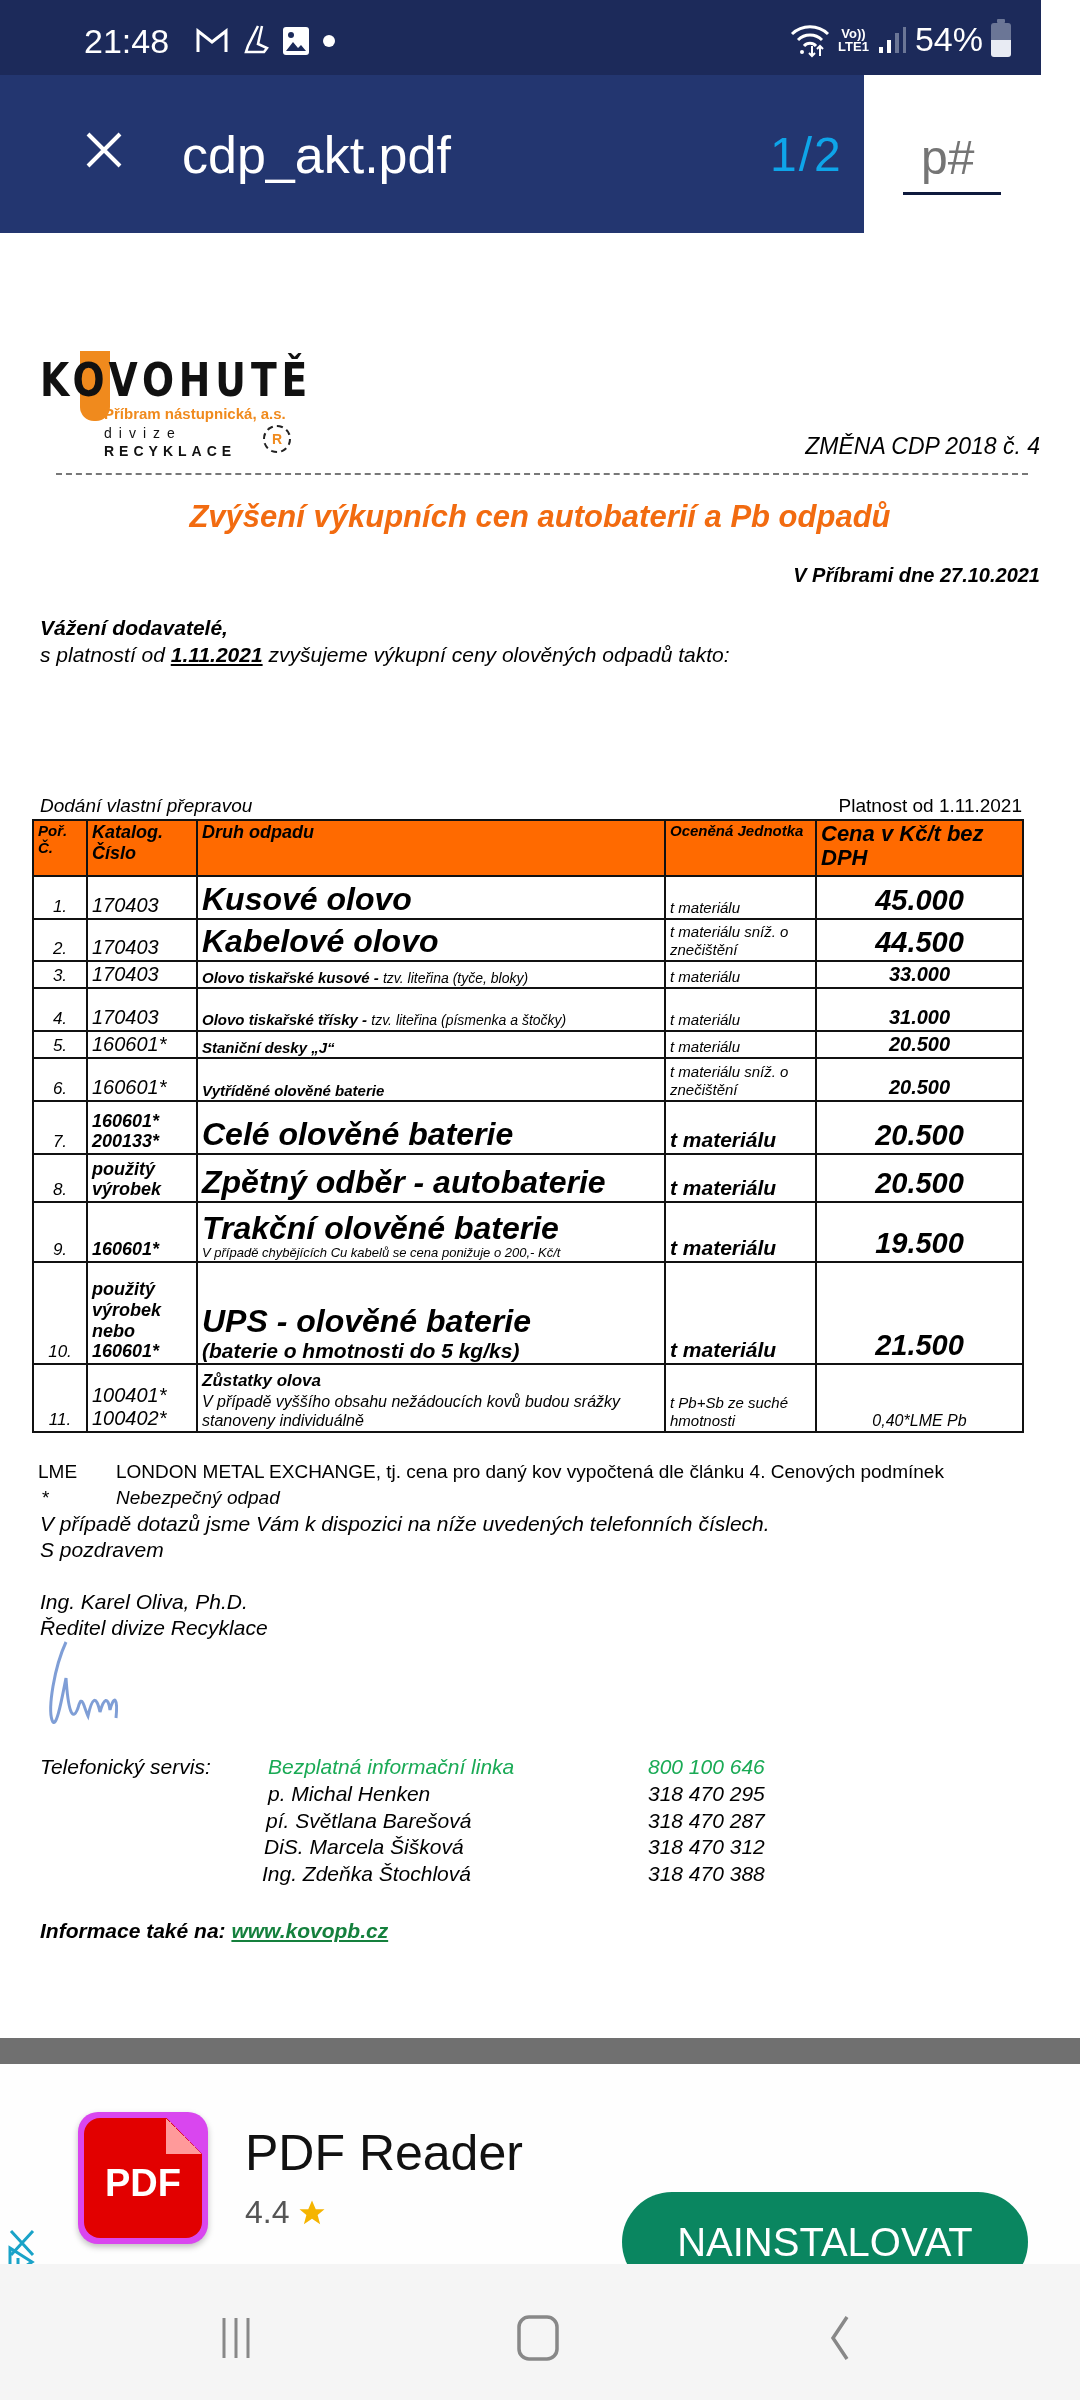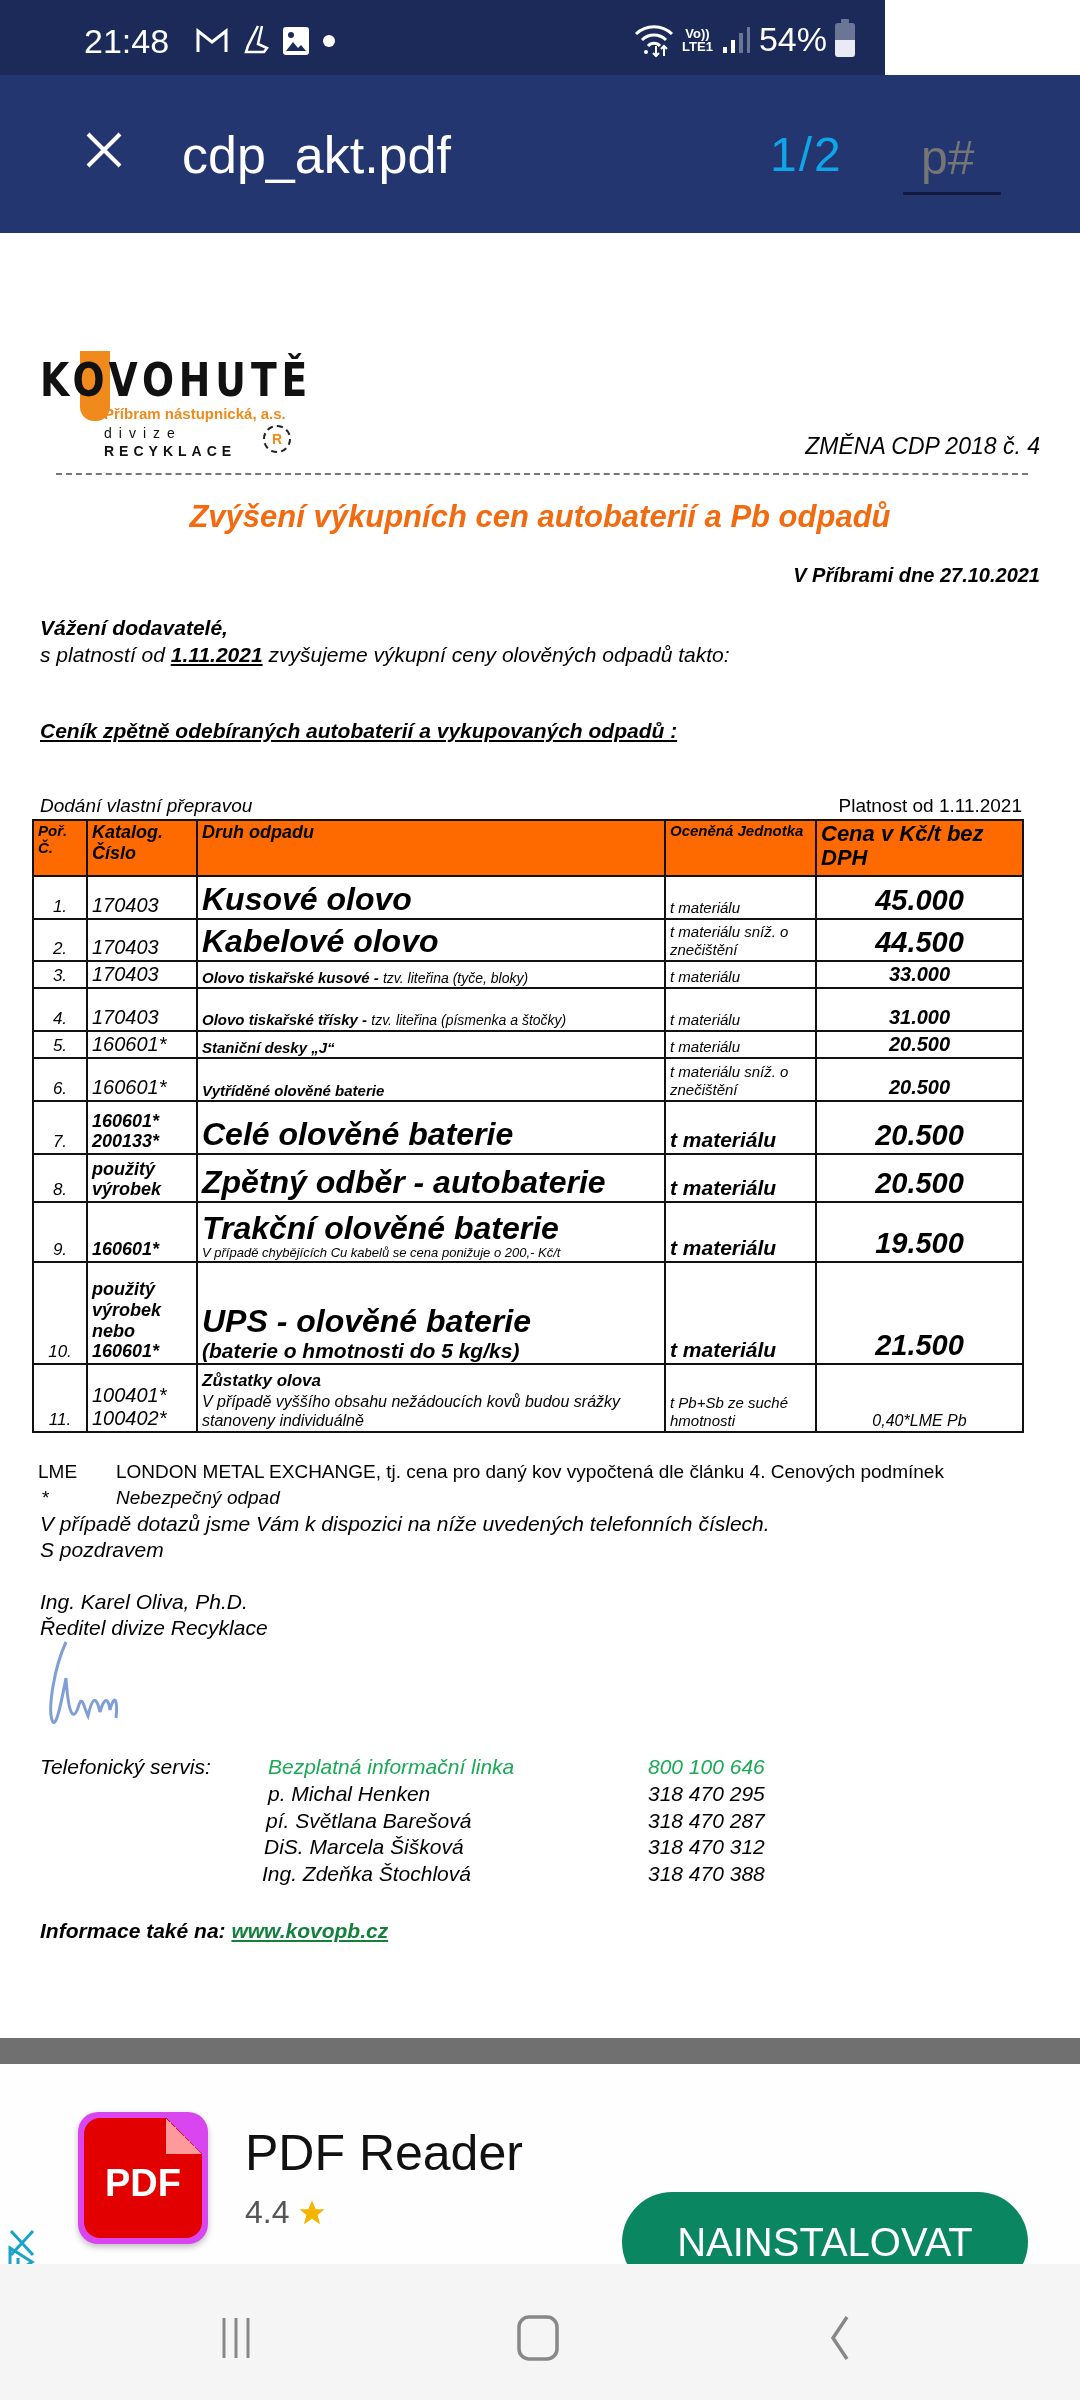--- a/index.html
+++ b/index.html
@@ -1,29 +1,29 @@
 <!DOCTYPE html>
 <html><head>
 <meta charset="utf-8">
 <style>
   * { box-sizing: border-box; margin: 0; padding: 0; }
   html, body { width: 1080px; height: 2400px; overflow: hidden; background: #ffffff; }
   body { position: relative; font-family: "Liberation Sans", sans-serif; color: #000; }
 
   
-  .statusbar { position: absolute; left: 0; top: 0; width: 885px; height: 75px; background: #1c2a5a; color: #fff; }
+  .statusbar { position: absolute; left: 0; top: 0; width: 1041px; height: 75px; background: #1c2a5a; color: #fff; }
   .sb-time { position: absolute; left: 84px; top: 22px; font-size: 34px; color: #fff; }
   .sb-icons-left { position: absolute; left: 196px; top: 24px; display: flex; gap: 12px; align-items: center; }
   .sb-icons-right { position: absolute; right: 30px; top: 20px; display: flex; gap: 8px; align-items: center; }
   .sb-pct { font-size: 34px; color: #fff; }
   .battery { width: 20px; height: 34px; border-radius: 3px; background: linear-gradient(#6b7696 0 50%, #e8ebf3 50% 100%); position: relative; }
   .battery::before { content: ""; position: absolute; left: 6px; top: -4px; width: 8px; height: 4px; background: #6b7696; border-radius: 1px; }
 
   
-  .appbar { position: absolute; left: 0; top: 75px; width: 1080px; height: 158px; background: #233670; }
+  .appbar { position: absolute; left: 0; top: 75px; width: 864px; height: 158px; background: #233670; }
   .close-btn { position: absolute; left: 74px; top: 45px; width: 60px; height: 60px; display: flex; align-items: center; justify-content: center; }
   .file-title { position: absolute; left: 182px; top: 50px; font-size: 52px; color: #fff; }
   .page-count { position: absolute; left: 770px; top: 52px; font-size: 48px; color: #0ea5e9; letter-spacing: 2px; }
   .page-input { position: absolute; left: 903px; top: 48px; width: 98px; height: 72px; border: none; border-bottom: 3px solid #0f1a3d; background: transparent; color: #9ba0b2; font-size: 48px; font-family: "Liberation Sans", sans-serif; padding-left: 18px; outline: none; }
 
   
   .doc { position: absolute; left: 0; top: 233px; width: 1080px; height: 1805px; background: #fff; }
   .it { font-style: italic; }
 
   
@@ -154,21 +154,20 @@
     <div class="logo-rec">RECYKLACE</div>
     <div class="logo-r">R</div>
   </div>
 
   <div class="zmena">ZMĚNA CDP 2018 č. 4</div>
   <div class="dash-line"></div>
   <div class="main-heading">Zvýšení výkupních cen autobaterií a Pb odpadů</div>
   <div class="date-line">V Příbrami dne 27.10.2021</div>
   <div class="greet">Vážení dodavatelé,</div>
   <div class="intro"><span>s platností od </span><span class="date">1.11.2021</span><span> zvyšujeme výkupní ceny olověných odpadů takto:</span></div>
-  <div class="cenik">Ceník zpětně odebíraných autobaterií a vykupovaných odpadů :</div>
   <div class="delivery">Dodání vlastní přepravou</div>
   <div class="validity">Platnost od 1.11.2021</div>
 
   <table class="tbl">
     <colgroup>
         <col style="width:54px">
         <col style="width:110px">
         <col style="width:468px">
         <col style="width:151px">
         <col style="width:207px">

